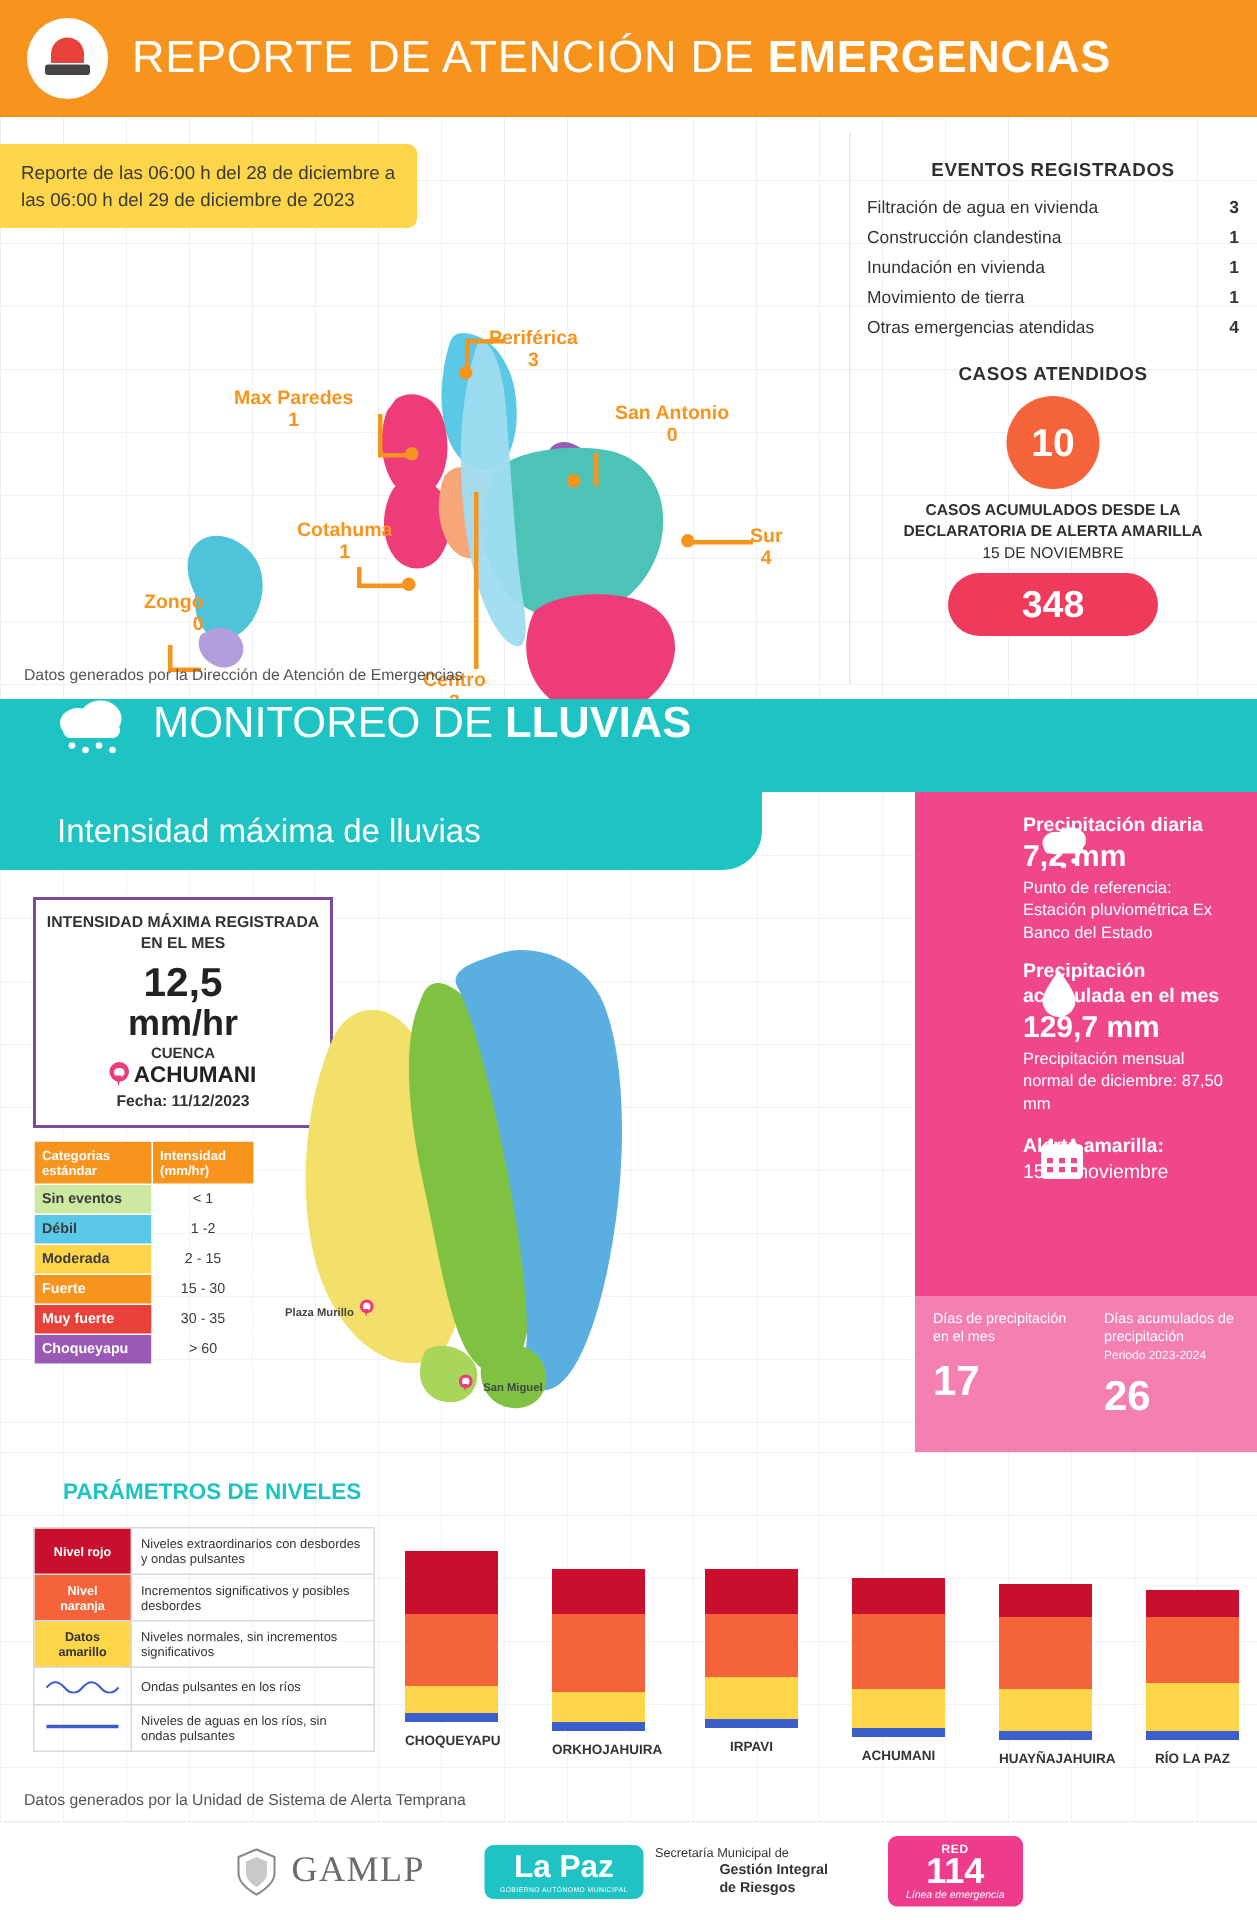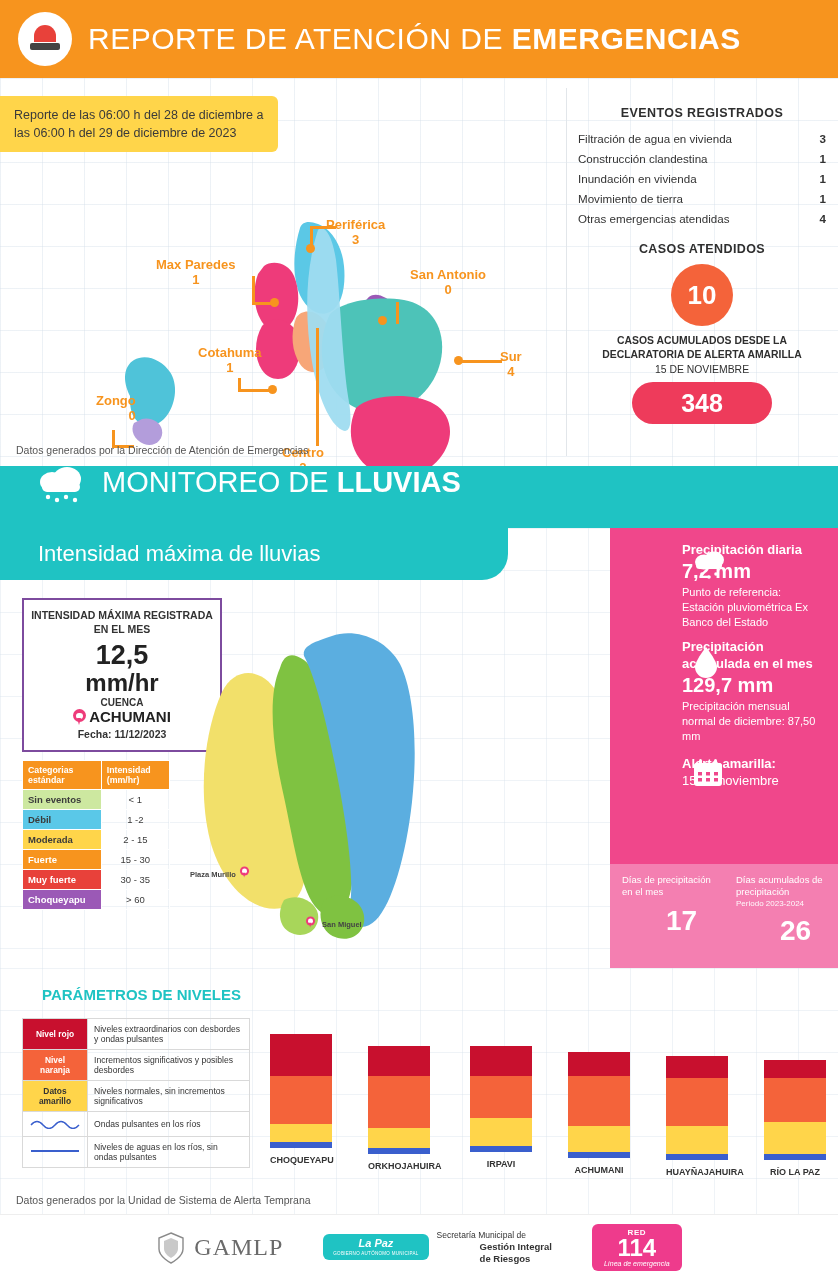--- a/index.html
+++ b/index.html
@@ -171,21 +171,21 @@
   .rp-inner { padding:14px 14px 0 72px; color:#fff; position:relative;}
   .rp-h { font-size:13px; font-weight:700; line-height:1.3;}
   .rp-big { font-size:20px; font-weight:700; margin-top:1px;}
   .rp-sm { font-size:11px; line-height:1.35; margin-top:2px;}
   .rp-ico { position:absolute; left:10px; width:34px; height:34px;}
   .rp-lower { position:absolute; left:0; top:336px; width:228px; height:104px;
     background:#F47FB1; display:flex; color:#fff;}
   .rp-cell { flex:1; padding:10px 8px 0 12px;}
   .rp-cell .ct { font-size:9.5px; line-height:1.3;}
   .rp-cell .cs { font-size:8px; line-height:1.25; opacity:.95;}
-  .rp-cell .cn { font-size:28px; font-weight:700; margin-top:6px;margin-left:44px;}
+  .rp-cell .cn { font-size:28px; font-weight:700; margin-top:6px;}
 
   
   .rlbl { position:absolute; font-size:12.5px; color:#222; white-space:nowrap;}
   .rlbl b { font-weight:700;}
   .rdot { position:absolute; width:9px; height:9px; border-radius:50%; background:#3a3a3a;}
   .rline { position:absolute; background:#3a3a3a;}
 
   
   .levels { position:relative; height: 246px; background:#fff;
     background-image:
@@ -213,21 +213,21 @@
   .bar-name { text-align:center; font-size:9px; font-weight:700; color:#333; margin-top:7px;}
 
   .footnote2 { position:absolute; left:16px; bottom:8px; font-size:10.5px; color:#555;}
 
   
   .footer { height: 66px; background:#fff; display:flex; align-items:center;
     justify-content:center; gap:40px; border-top:1px solid #eee;}
   .f-item { display:flex; align-items:center; gap:8px;}
   .gamlp { font-family:"Liberation Serif", serif; font-size:24px; color:#6b6b6b; letter-spacing:1px;}
   .lapaz-box { background:#1FC3C3; color:#fff; border-radius:6px; padding:4px 10px; text-align:center;}
-  .lapaz-box .l1 { font-size:11px; font-weight:700; font-style:italic; line-height:1;}
+  .lapaz-box .l1 { font-size:21px; font-weight:700; line-height:1;}
   .lapaz-box .l2 { font-size:4.5px; letter-spacing:.3px; margin-top:2px;}
   .sec-txt { font-size:8.5px; color:#333; line-height:1.3;}
   .sec-txt b { font-size:9.5px;padding-left:43px;}
   .red114 { background:#EE3B8C; color:#fff; border-radius:6px; padding:4px 12px; text-align:center;}
   .red114 .r1 { font-size:8px; font-weight:700; letter-spacing:.5px;}
   .red114 .r2 { font-size:24px; font-weight:800; line-height:.95;}
   .red114 .r3 { font-size:7px; font-style:italic;}
 </style>
 </head>
 <body>

